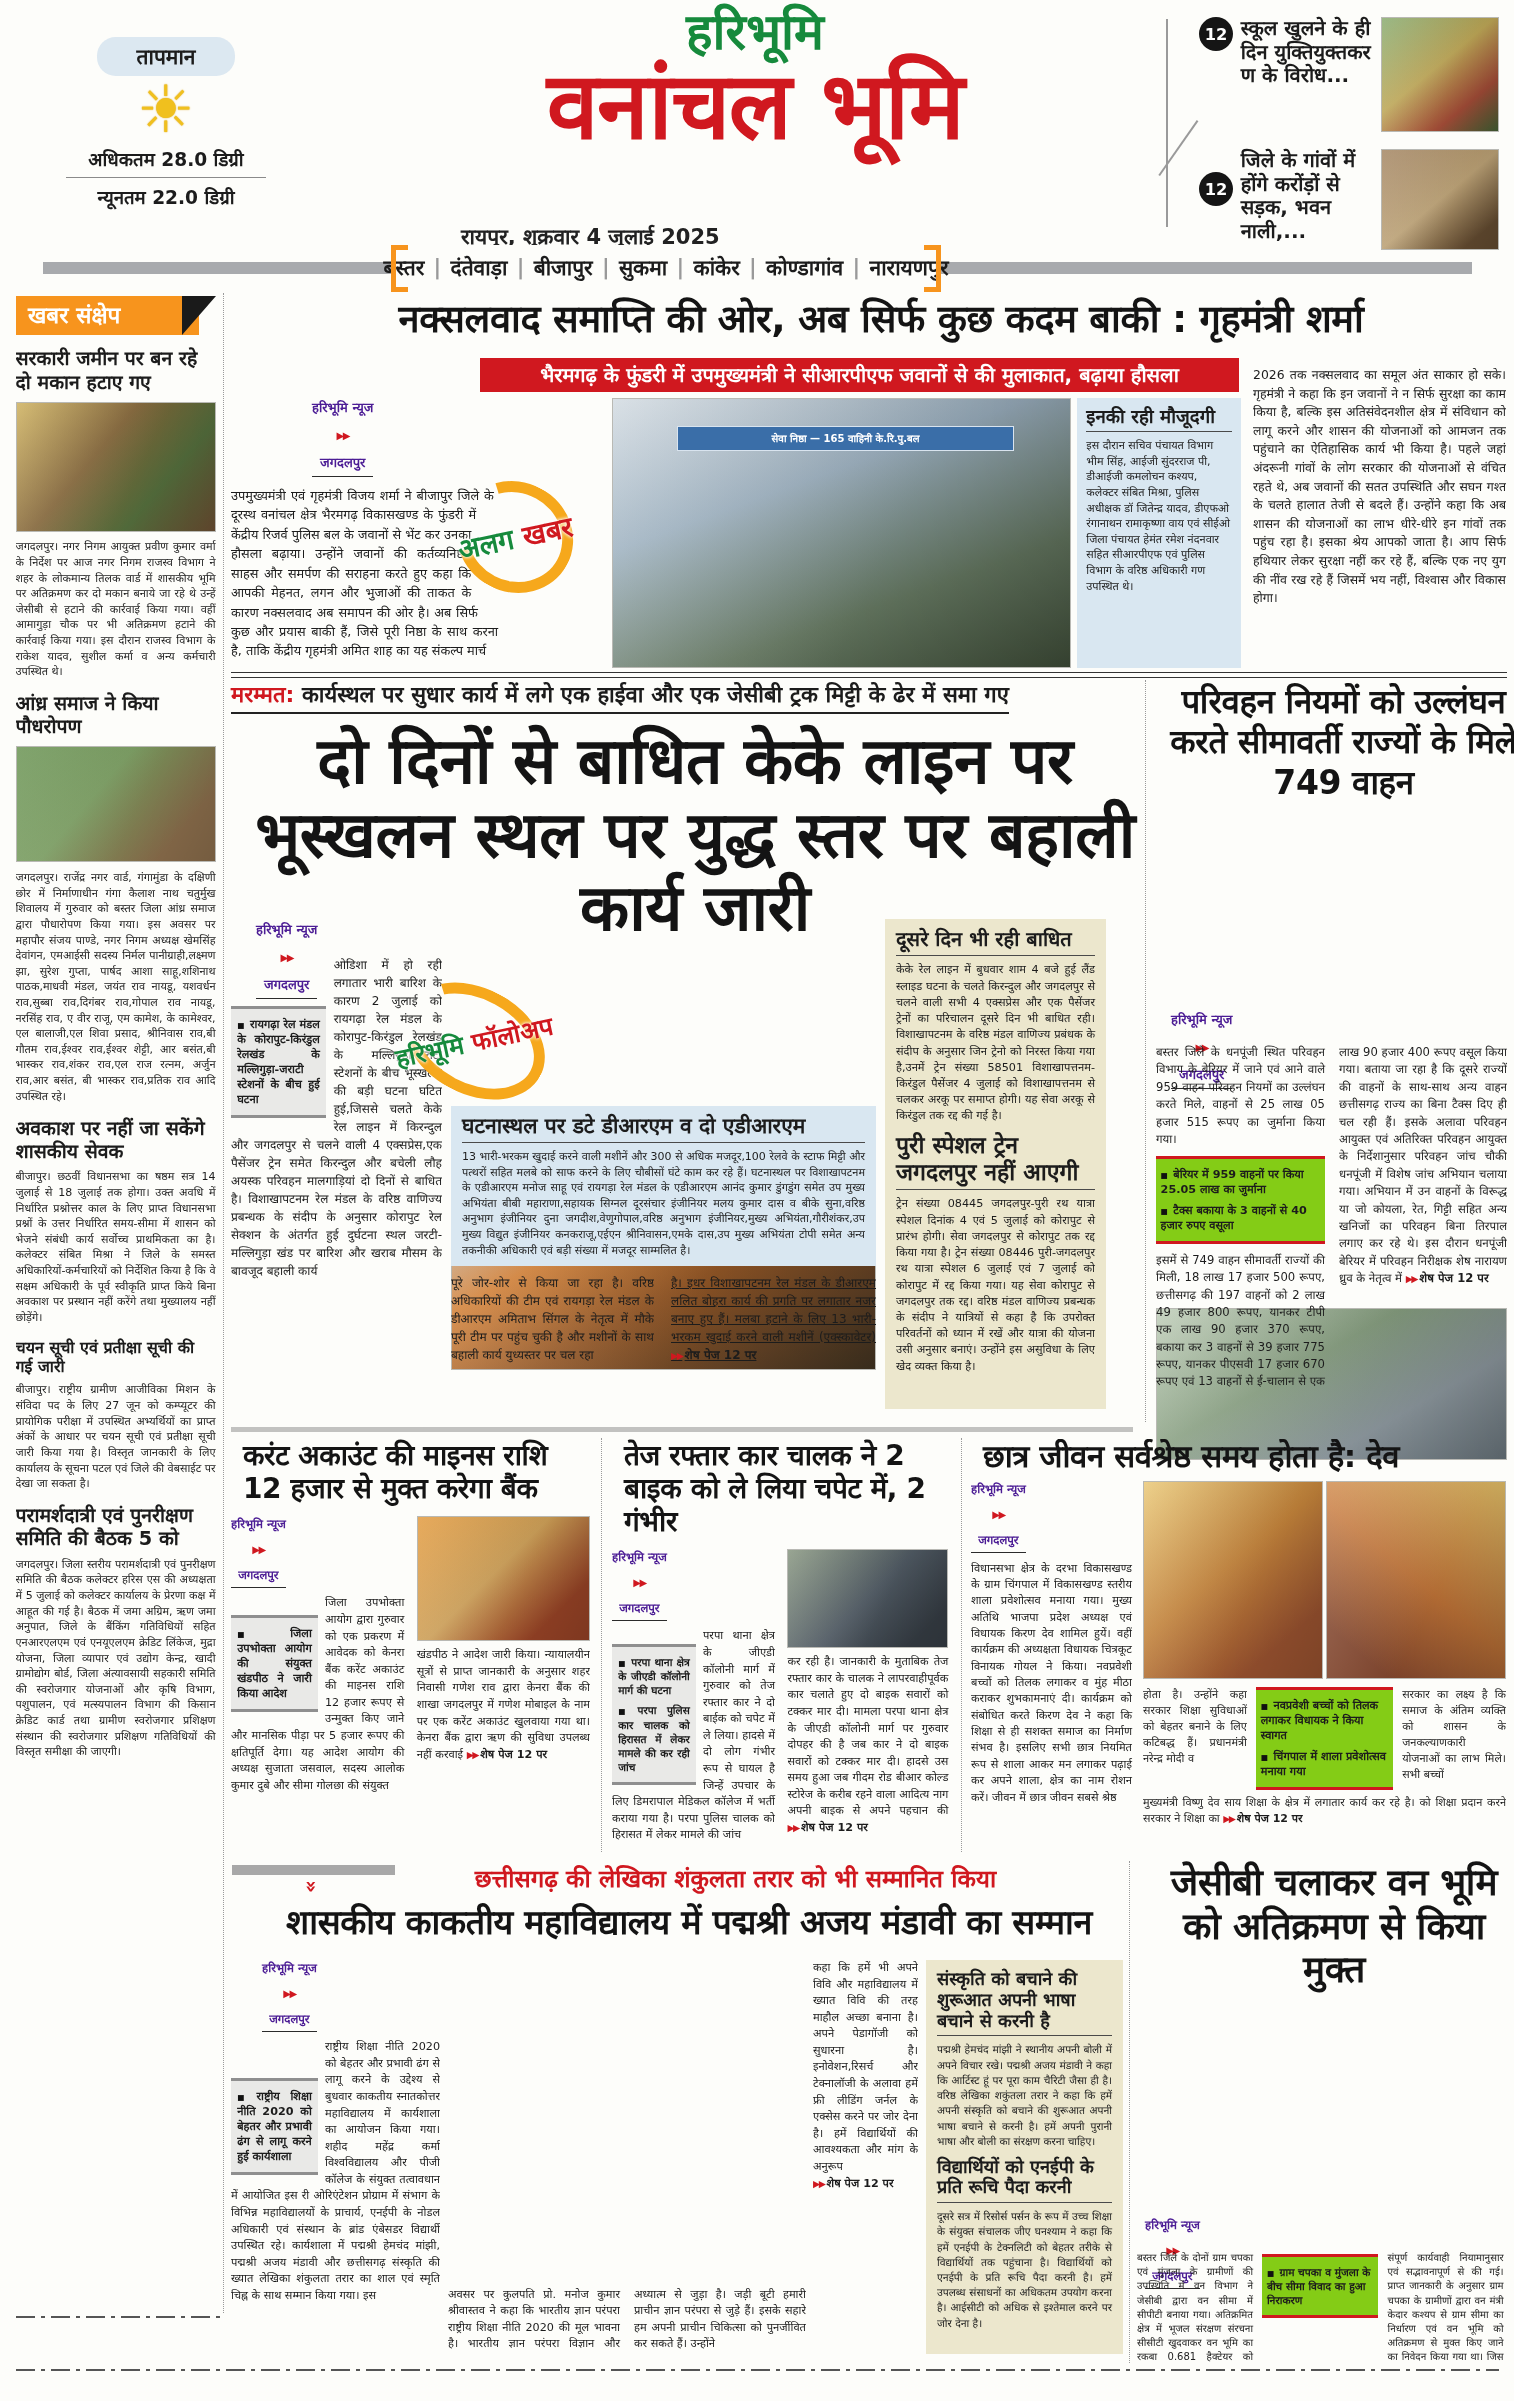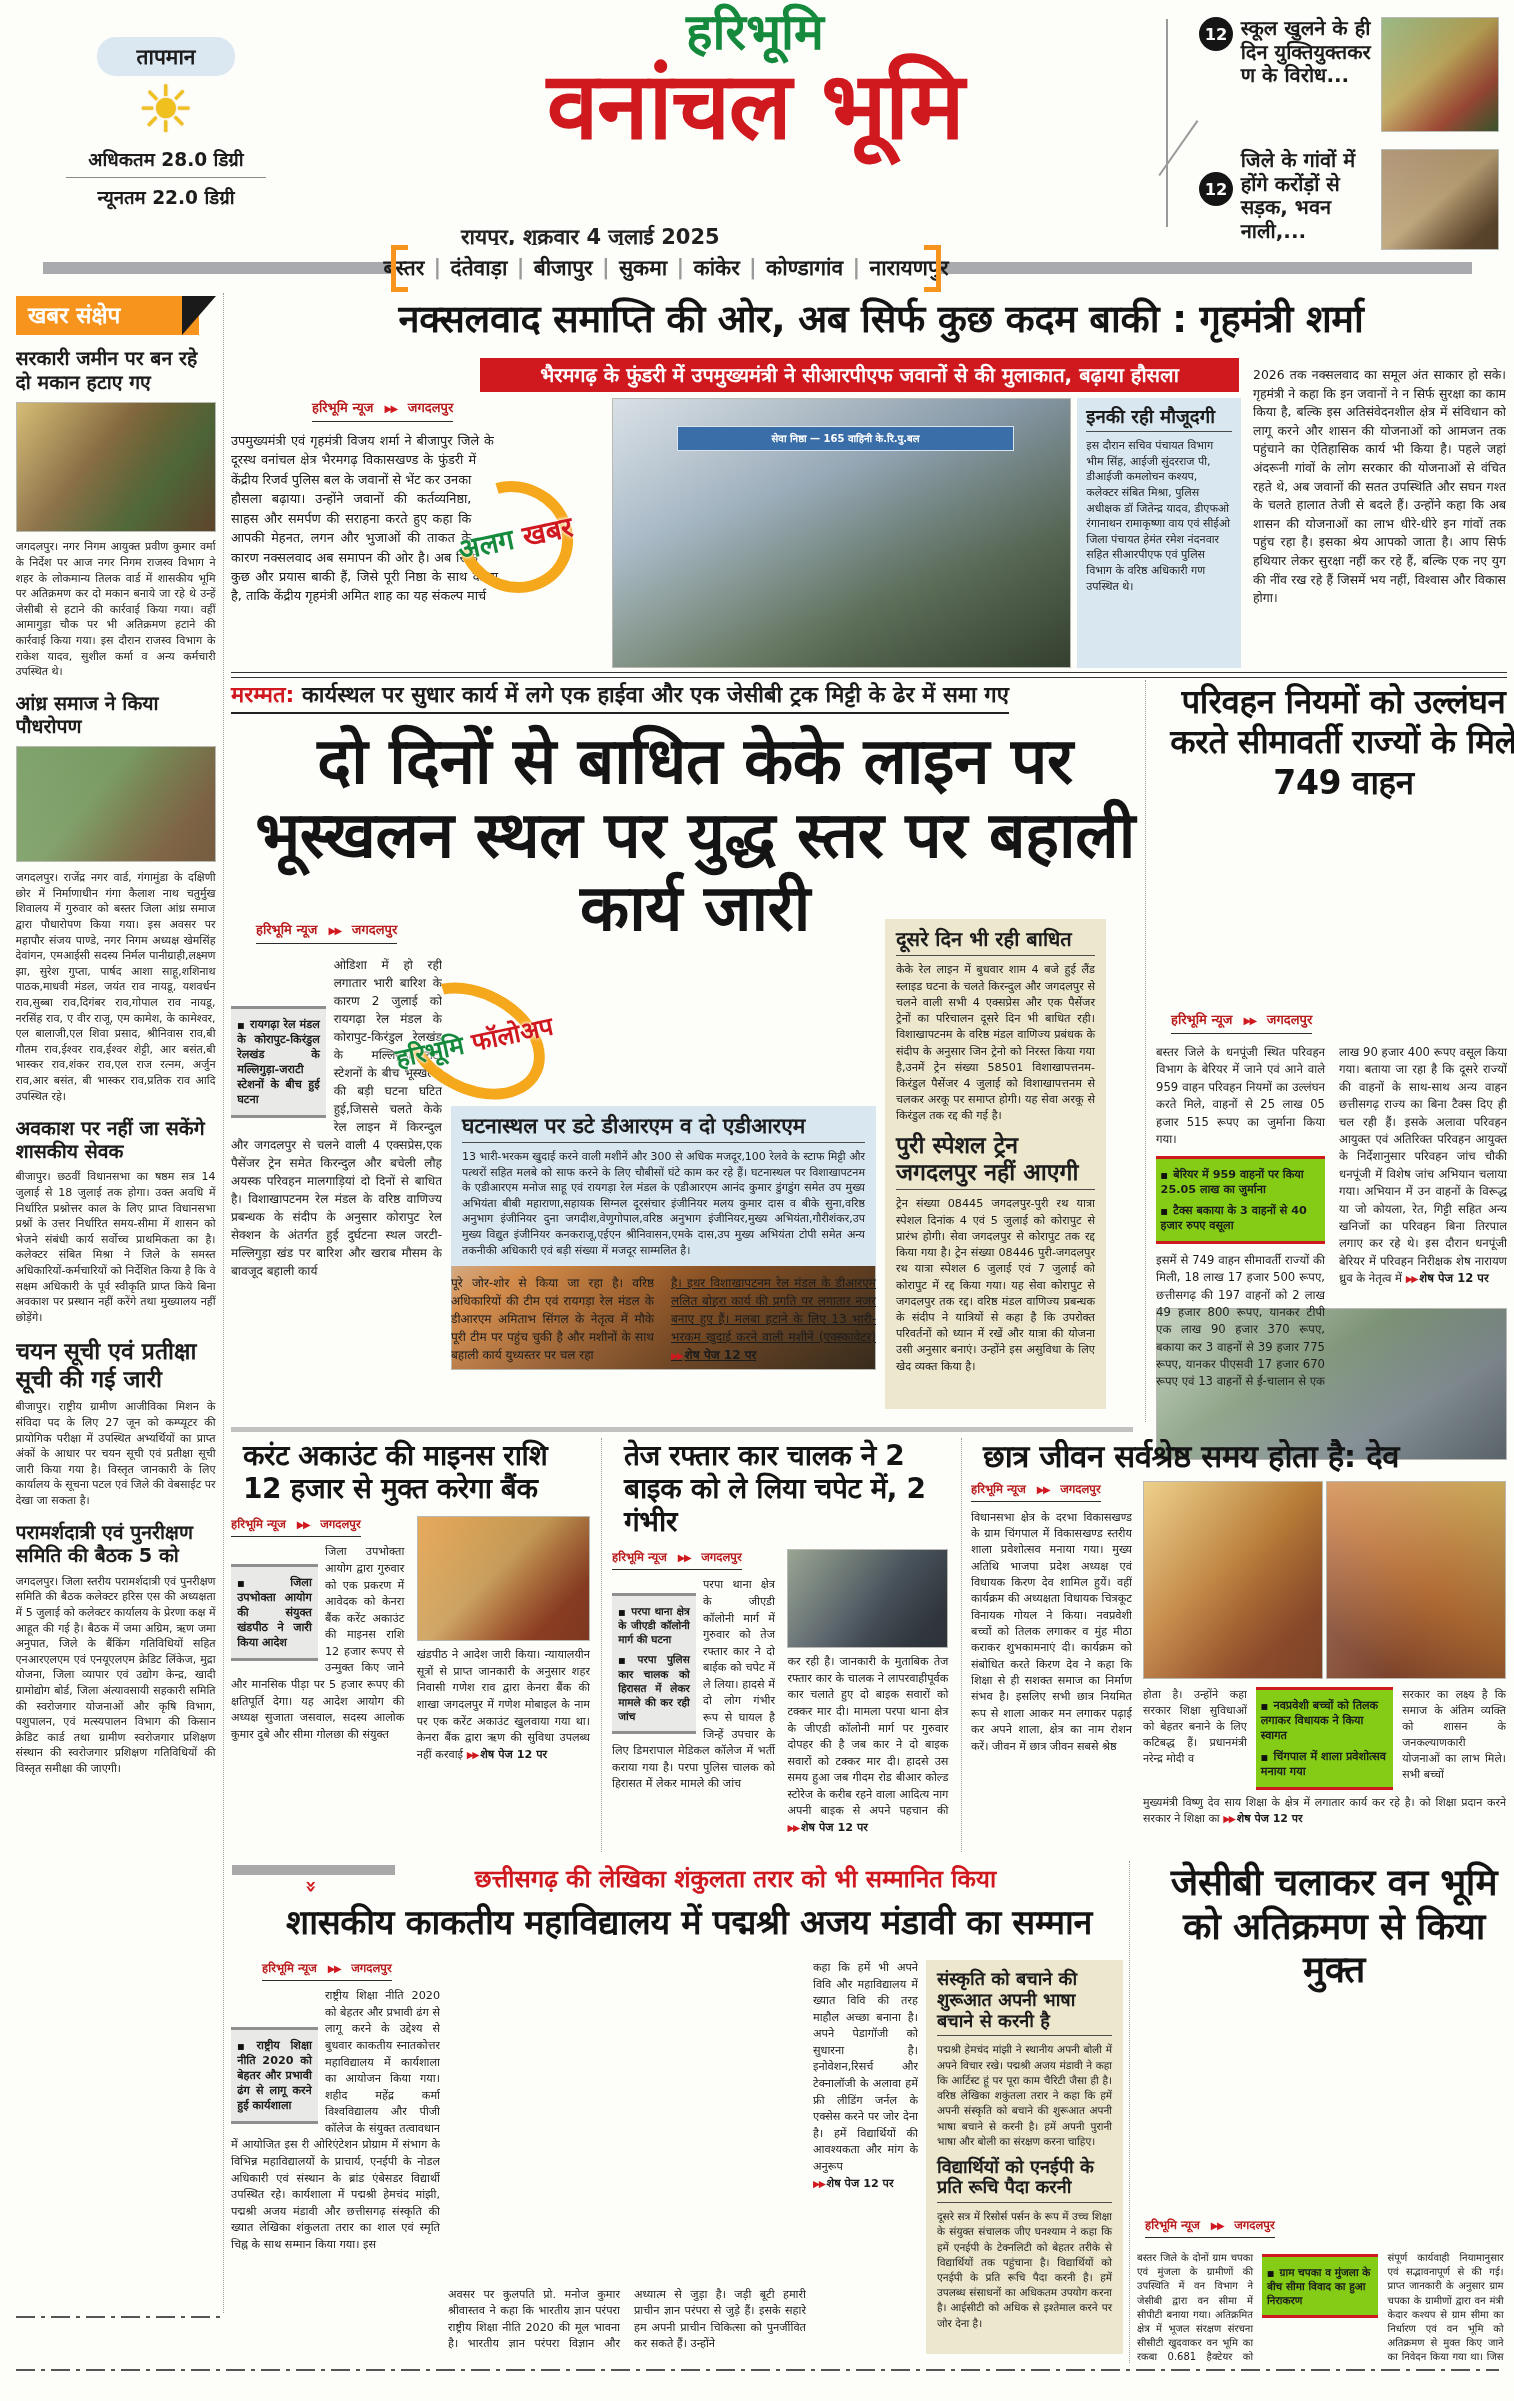--- a/index.html
+++ b/index.html
@@ -3,22 +3,22 @@
 <meta charset="utf-8">
 <style>
   html,body{margin:0;padding:0;background:#e8e8e4;}
   .page{position:relative;width:1514px;height:2401px;background:#fdfdfa;margin:0 auto;overflow:hidden;
         font-family:"DejaVu Sans","Liberation Sans",sans-serif;color:#1c1c1c;}
   .abs{position:absolute;}
   .jc{text-align:justify;}
   .ph{border:0.8px solid #b9b9b4;box-sizing:border-box;position:relative;overflow:hidden;}
   .ph::after{content:"";position:absolute;inset:0;background:linear-gradient(115deg,rgba(255,255,255,.22),rgba(0,0,0,.12) 60%,rgba(0,0,0,.25));}
   .hl{font-weight:800;color:#141414;letter-spacing:-0.4px;margin-left:12px;}
-  .byline{display:flex;align-items:center;gap:11px;font-weight:700;font-size:13px;color:#b91c1c;
-          border-bottom:1.5px solid #2b2b2b;padding-bottom:4.6px;width:fit-content;}
+  .byline{display:flex;align-items:center;gap:11px;font-weight:700;font-size:13px;color:#4c1d95;
+          border-bottom:1.5px solid #2b2b2b;padding-bottom:4.6px;width:fit-content;flex-direction:column;}
   .bl-arrows::before{content:"▶▶";color:#d0181f;font-size:10px;letter-spacing:-1.5px;}
   .jump{font-weight:800;white-space:nowrap;}
   .ja::before{content:"▶▶";color:#d0181f;font-style:normal;font-size:9.3px;letter-spacing:-1.5px;margin-right:2.3px;}
   .pq{border-top:3.1px solid #8f8f8f;border-bottom:3.1px solid #8f8f8f;background:#e9e9e7;
       padding:7.7px 6.2px;font-weight:700;font-size:11.2px;line-height:1.35;box-sizing:border-box;}
   .rrq{border-top:3.9px solid #d0181f;border-bottom:3.9px solid #d0181f;background:#84cc16;
       padding:7.7px 4.6px;font-weight:700;font-size:11.2px;line-height:1.35;box-sizing:border-box;}
   .sq::before{content:"■";font-size:7.7px;margin-right:5.4px;color:#111;}
   .boxh{font-weight:800;font-size:19.4px;line-height:1.15;border-bottom:1.5px solid #4a4a4a;padding-bottom:3.9px;margin-bottom:6.2px;}
   .stamp{display:flex;align-items:center;justify-content:center;z-index:5;}
@@ -106,21 +106,21 @@
       <div class="ph" style="width:100%;height:116px;background:linear-gradient(130deg,#5d8a44,#7ea463 40%,#9c7b55 80%);"></div>
       <div class="jc" style="font-size:11px;line-height:1.42;margin-top:7.7px;">जगदलपुर। राजेंद्र नगर वार्ड, गंगामुंडा के दक्षिणी छोर में निर्माणाधीन गंगा कैलाश नाथ चतुर्मुख शिवालय में गुरुवार को बस्तर जिला आंध्र समाज द्वारा पौधारोपण किया गया। इस अवसर पर महापौर संजय पाण्डे, नगर निगम अध्यक्ष खेमसिंह देवांगन, एमआईसी सदस्य निर्मल पानीग्राही,लक्ष्मण झा, सुरेश गुप्ता, पार्षद आशा साहू,शशिनाथ पाठक,माधवी मंडल, जयंत राव नायडू, यशवर्धन राव,सुब्बा राव,दिगंबर राव,गोपाल राव नायडू, नरसिंह राव, ए वीर राजू, एम कामेश, के कामेश्वर, एल बालाजी,एल शिवा प्रसाद, श्रीनिवास राव,बी गौतम राव,ईश्वर राव,ईश्वर शेट्टी, आर बसंत,बी भास्कर राव,शंकर राव,एल राज रत्नम, अर्जुन राव,आर बसंत, बी भास्कर राव,प्रतिक राव आदि उपस्थित रहे।</div>
     </div>
 
     <div>
       <div style="font-size:19.4px;font-weight:800;line-height:1.2;margin:12.4px 0 6.2px;">अवकाश पर नहीं जा सकेंगे शासकीय सेवक</div>
       <div class="jc" style="font-size:11px;line-height:1.42;">बीजापुर। छठवीं विधानसभा का षष्ठम सत्र 14 जुलाई से 18 जुलाई तक होगा। उक्त अवधि में निर्धारित प्रश्नोत्तर काल के लिए प्राप्त विधानसभा प्रश्नों के उत्तर निर्धारित समय-सीमा में शासन को भेजने संबंधी कार्य सर्वोच्च प्राथमिकता का है। कलेक्टर संबित मिश्रा ने जिले के समस्त अधिकारियों-कर्मचारियों को निर्देशित किया है कि वे सक्षम अधिकारी के पूर्व स्वीकृति प्राप्त किये बिना अवकाश पर प्रस्थान नहीं करेंगे तथा मुख्यालय नहीं छोड़ेंगे।</div>
     </div>
 
     <div>
-      <div style="font-size:23px;font-weight:800;line-height:1.2;margin:12.4px 0 6.2px;">चयन सूची एवं प्रतीक्षा सूची की गई जारी</div>
+      <div style="font-size:16px;font-weight:800;line-height:1.2;margin:12.4px 0 6.2px;">चयन सूची एवं प्रतीक्षा सूची की गई जारी</div>
       <div class="jc" style="font-size:11px;line-height:1.42;">बीजापुर। राष्ट्रीय ग्रामीण आजीविका मिशन के संविदा पद के लिए 27 जून को कम्प्यूटर की प्रायोगिक परीक्षा में उपस्थित अभ्यर्थियों का प्राप्त अंकों के आधार पर चयन सूची एवं प्रतीक्षा सूची जारी किया गया है। विस्तृत जानकारी के लिए कार्यालय के सूचना पटल एवं जिले की वेबसाईट पर देखा जा सकता है।</div>
     </div>
 
     <div>
       <div style="font-size:19.4px;font-weight:800;line-height:1.2;margin:12.4px 0 6.2px;">परामर्शदात्री एवं पुनरीक्षण समिति की बैठक 5 को</div>
       <div class="jc" style="font-size:11px;line-height:1.42;">जगदलपुर। जिला स्तरीय परामर्शदात्री एवं पुनरीक्षण समिति की बैठक कलेक्टर हरिस एस की अध्यक्षता में 5 जुलाई को कलेक्टर कार्यालय के प्रेरणा कक्ष में आहूत की गई है। बैठक में जमा अग्रिम, ऋण जमा अनुपात, जिले के बैंकिंग गतिविधियों सहित एनआरएलएम एवं एनयूएलएम क्रेडिट लिंकेज, मुद्रा योजना, जिला व्यापार एवं उद्योग केन्द्र, खादी ग्रामोद्योग बोर्ड, जिला अंत्यावसायी सहकारी समिति की स्वरोजगार योजनाओं और कृषि विभाग, पशुपालन, एवं मत्स्यपालन विभाग की किसान क्रेडिट कार्ड तथा ग्रामीण स्वरोजगार प्रशिक्षण संस्थान की स्वरोजगार प्रशिक्षण गतिविधियों की विस्तृत समीक्षा की जाएगी।</div>
     </div>
   </div>
 
   <div class="abs hl" style="left:231px;top:299px;width:1276px;text-align:center;font-size:38px;line-height:1.1;">नक्सलवाद समाप्ति की ओर, अब सिर्फ कुछ कदम बाकी : गृहमंत्री शर्मा</div>

